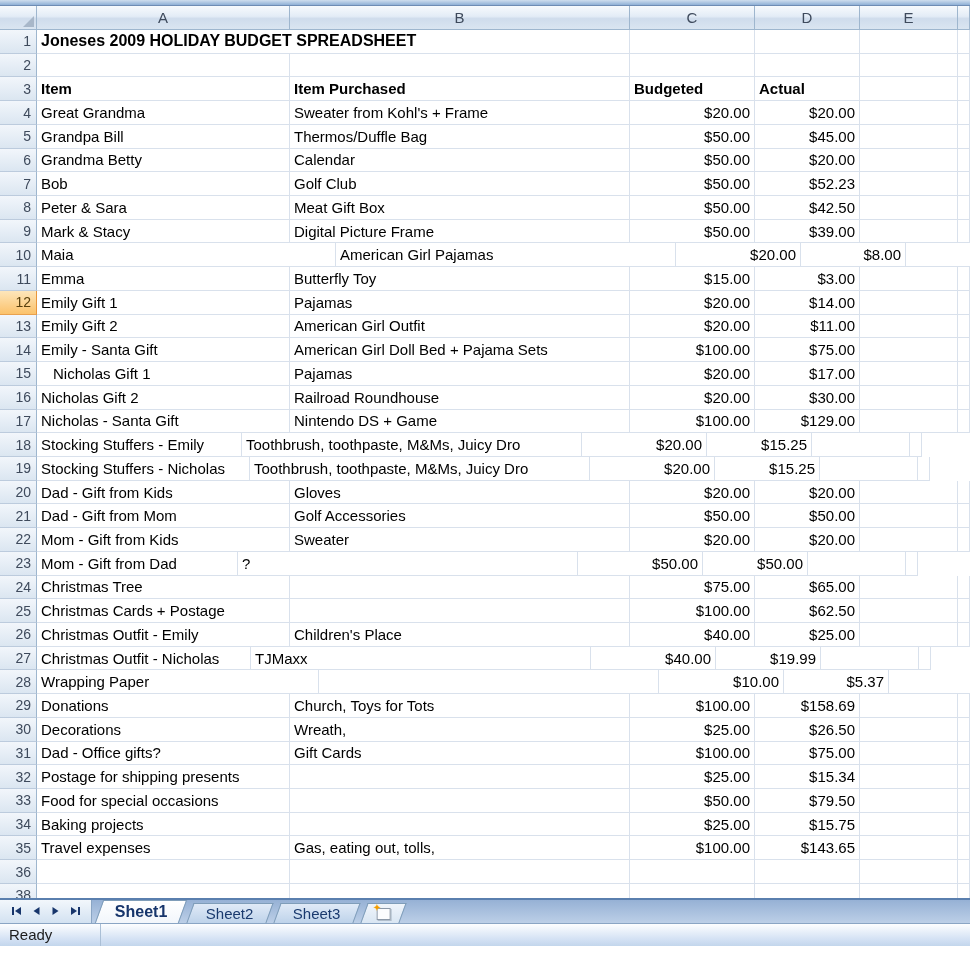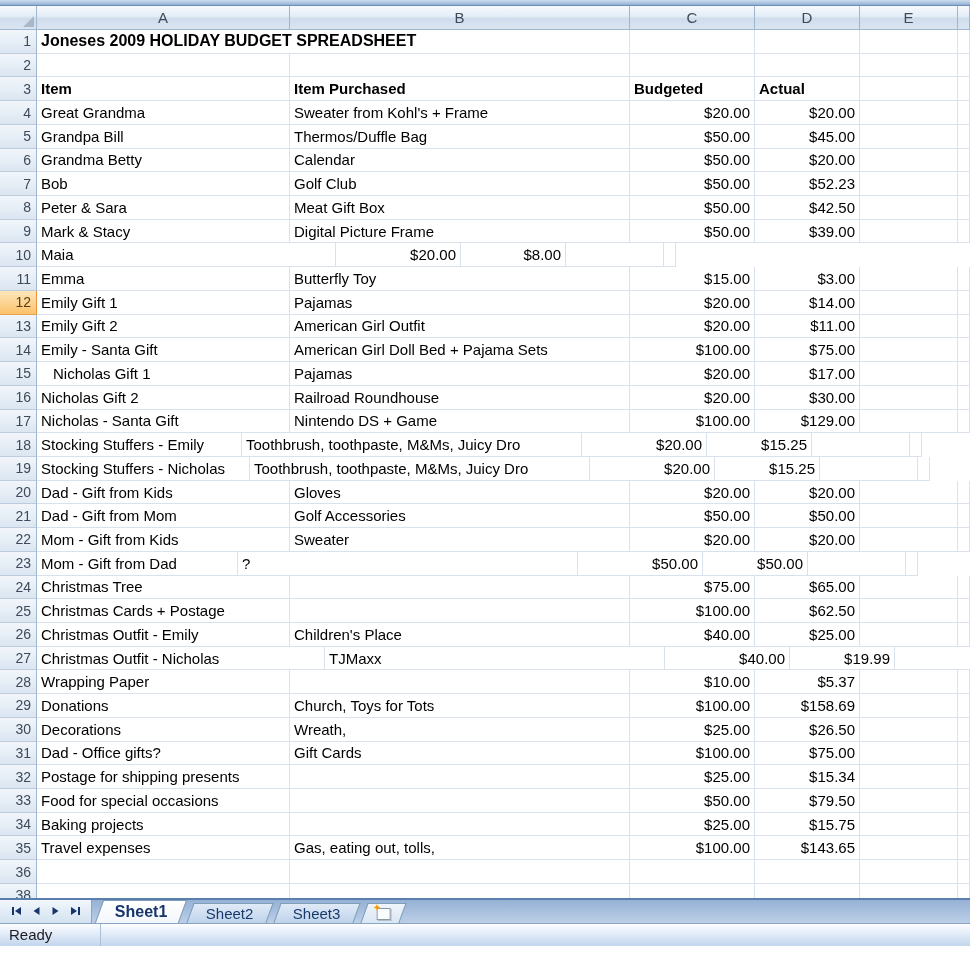--- a/index.html
+++ b/index.html
@@ -158,20 +158,21 @@
         <div class="cell" style="width: 253px;">Mark &amp; Stacy</div>
         <div class="cell" style="width: 340px;">Digital Picture Frame</div>
         <div class="cell num" style="width: 125px;">$50.00</div>
         <div class="cell num" style="width: 105px;">$39.00</div>
         <div class="cell" style="width: 98px;"></div>
         <div class="cell" style="width: 12px;"></div>
       </div>
       <div class="row">
         <div class="rh">10</div>
         <div class="cell" style="width: 299px;">Maia</div>
+        <div class="cell" style="width: 340px;">American Girl Pajamas</div>
         <div class="cell num" style="width: 125px;">$20.00</div>
         <div class="cell num" style="width: 105px;">$8.00</div>
         <div class="cell" style="width: 98px;"></div>
         <div class="cell" style="width: 12px;"></div>
       </div>
       <div class="row">
         <div class="rh">11</div>
         <div class="cell" style="width: 253px;">Emma</div>
         <div class="cell" style="width: 340px;">Butterfly Toy</div>
         <div class="cell num" style="width: 125px;">$15.00</div>
@@ -309,30 +310,30 @@
         <div class="rh">26</div>
         <div class="cell" style="width: 253px;">Christmas Outfit - Emily</div>
         <div class="cell" style="width: 340px;">Children's Place</div>
         <div class="cell num" style="width: 125px;">$40.00</div>
         <div class="cell num" style="width: 105px;">$25.00</div>
         <div class="cell" style="width: 98px;"></div>
         <div class="cell" style="width: 12px;"></div>
       </div>
       <div class="row">
         <div class="rh">27</div>
-        <div class="cell" style="width: 288px;">Christmas Outfit - Nicholas</div>
+        <div class="cell" style="width: 214px;">Christmas Outfit - Nicholas</div>
         <div class="cell" style="width: 340px;">TJMaxx</div>
         <div class="cell num" style="width: 125px;">$40.00</div>
         <div class="cell num" style="width: 105px;">$19.99</div>
         <div class="cell" style="width: 98px;"></div>
         <div class="cell" style="width: 12px;"></div>
       </div>
       <div class="row">
         <div class="rh">28</div>
-        <div class="cell" style="width: 253px;">Wrapping Paper</div>
+        <div class="cell" style="width: 282px;">Wrapping Paper</div>
         <div class="cell" style="width: 340px;"></div>
         <div class="cell num" style="width: 125px;">$10.00</div>
         <div class="cell num" style="width: 105px;">$5.37</div>
         <div class="cell" style="width: 98px;"></div>
         <div class="cell" style="width: 12px;"></div>
       </div>
       <div class="row">
         <div class="rh">29</div>
         <div class="cell" style="width: 253px;">Donations</div>
         <div class="cell" style="width: 340px;">Church, Toys for Tots</div>

